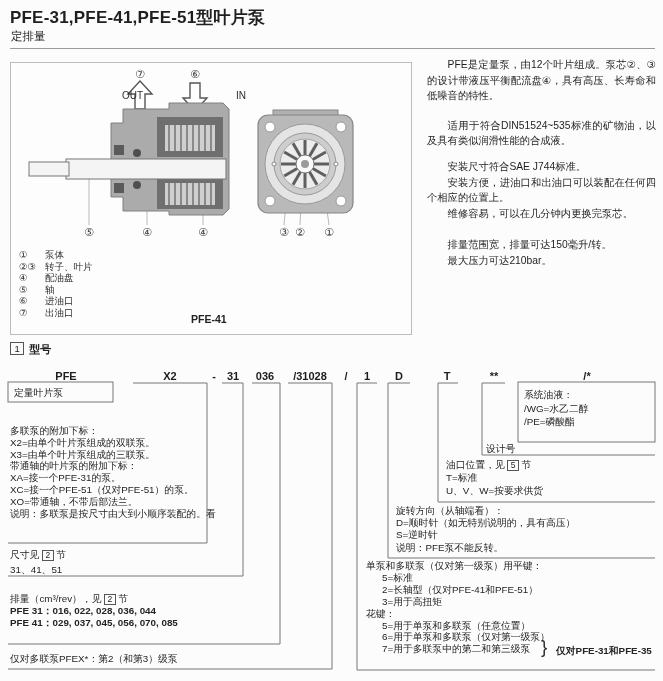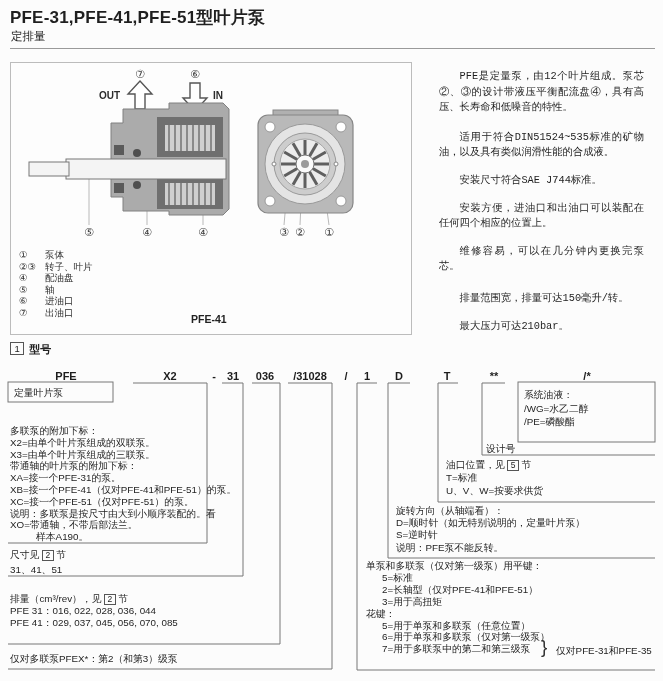--- a/index.html
+++ b/index.html
@@ -9,44 +9,44 @@
     font-family:"Liberation Sans","DejaVu Sans",sans-serif;
   }
   .abs{position:absolute;}
   .page-title{left:10px;top:6px;font-size:17px;font-weight:600;letter-spacing:.2px;color:#1f1f1f;}
   .page-subtitle{left:11px;top:29px;font-size:11.5px;color:#222;}
   .top-rule{left:10px;top:48px;width:645px;height:0;border-top:1px solid #9a9a9a;}
 
   
   .figure-box{left:10px;top:62px;width:400px;height:271px;border:1px solid #bcbcbc;background:#fdfdfd;}
   .fig-callout{position:absolute;transform:translateX(-50%);font-size:11px;color:#3a3a3a;}
-  .fig-flow-label{position:absolute;font-size:10px;font-weight:700;color:#2b2b2b;}
+  .fig-flow-label{position:absolute;font-size:10px;font-weight:400;color:#2b2b2b;margin-left:23px;}
   .fig-caption{position:absolute;left:180px;top:250px;font-size:10.5px;font-weight:700;color:#222;}
   .legend{position:absolute;left:8px;top:186px;font-size:9.5px;color:#2e2e2e;}
   .legend-row{height:11.6px;line-height:11.6px;white-space:nowrap;}
   .legend-sym{display:inline-block;width:26px;}
 
   
   .desc-col{left:427px;top:57px;width:229px;font-size:10.3px;line-height:15.6px;text-align:justify;color:#1e1e1e;}
-  .desc-col p{margin:12px;text-indent:2em;font-family:Liberation Mono, monospace;}
+  .desc-col p{margin:0;text-indent:2em;}
   .mb14{margin-bottom:14px !important;} .mb10{margin-bottom:10px !important;} .mb16{margin-bottom:16px !important;}
 
   
   .sec-header{left:10px;top:342px;font-size:11px;font-weight:700;color:#222;}
   .sec-num{display:inline-block;border:1px solid #555;font-size:9.5px;line-height:11px;padding:0 3.5px;margin-right:5px;vertical-align:1px;font-weight:400;}
 
   
   .lower{left:0;top:366px;width:663px;height:315px;}
   .tok{position:absolute;top:4px;transform:translateX(-50%);font-weight:700;font-size:11px;color:#1d1d1d;white-space:nowrap;}
   .blk{position:absolute;font-size:9.8px;line-height:11.8px;color:#242424;white-space:nowrap;}
   .blk .ln{display:block;}
   .ind{padding-left:16px;}
   .ind2{padding-left:26px;}
   .ref-box{display:inline-block;border:1px solid #555;font-size:8.5px;line-height:9.5px;padding:0 2.5px;margin:0 2.5px;vertical-align:.5px;}
-  .semibold{font-weight:400;}
+  .semibold{font-weight:700;}
   .brace{position:absolute;font-size:19px;font-weight:300;color:#333;}
   svg{display:block;}
 </style>
 </head>
 <body>
 
 <div class="abs page-title">PFE-31,PFE-41,PFE-51型叶片泵</div>
 <div class="abs page-subtitle">定排量</div>
 <div class="abs top-rule"></div>
 
@@ -200,25 +200,23 @@
   <span class="tok" style="left:587px;">/*</span>
 
   <span class="blk" style="left:14px;top:21px;">定量叶片泵</span>
 
   <div class="blk" style="left:10px;top:59px;">
     <span class="ln">多联泵的附加下标：</span>
     <span class="ln">X2=由单个叶片泵组成的双联泵。</span>
     <span class="ln">X3=由单个叶片泵组成的三联泵。</span>
     <span class="ln">带通轴的叶片泵的附加下标：</span>
     <span class="ln">XA=接一个PFE-31的泵。</span>
-    <span class="ln">XB=接一个PFE-41（仅对PFE-41和PFE-51）的泵。</span>
     <span class="ln">XC=接一个PFE-51（仅对PFE-51）的泵。</span>
+    <span class="ln">XO=带通轴，不带后部法兰。</span>
     <span class="ln">说明：多联泵是按尺寸由大到小顺序装配的。看</span>
-    <span class="ln">XO=带通轴，不带后部法兰。</span>
-    <span class="ln ind2">样本A190。</span>
   </div>
 
   <div class="blk" style="left:10px;top:183px;">
     <span class="ln"><span>尺寸见</span><span class="ref-box">2</span><span>节</span></span>
     <span class="ln" style="margin-top:3px;">31、41、51</span>
   </div>
 
   <div class="blk" style="left:10px;top:227px;">
     <span class="ln"><span>排量（cm³/rev），见</span><span class="ref-box">2</span><span>节</span></span>
     <span class="ln semibold"><span>PFE 31：</span><span>016, 022, 028, 036, 044</span></span>
@@ -236,21 +234,21 @@
   </div>
 
   <div class="blk" style="left:446px;top:93px;line-height:12.8px;">
     <span class="ln"><span>油口位置，见</span><span class="ref-box">5</span><span>节</span></span>
     <span class="ln">T=标准</span>
     <span class="ln">U、V、W=按要求供货</span>
   </div>
 
   <div class="blk" style="left:396px;top:139px;line-height:12.2px;">
     <span class="ln">旋转方向（从轴端看）：</span>
-    <span class="ln">D=顺时针（如无特别说明的，定量叶片泵）</span>
+    <span class="ln">D=顺时针（如无特别说明的，具有高压）</span>
     <span class="ln">S=逆时针</span>
     <span class="ln">说明：PFE泵不能反转。</span>
   </div>
 
   <div class="blk" style="left:366px;top:194px;line-height:11.9px;">
     <span class="ln">单泵和多联泵（仅对第一级泵）用平键：</span>
     <span class="ln ind">5=标准</span>
     <span class="ln ind">2=长轴型（仅对PFE-41和PFE-51）</span>
     <span class="ln ind">3=用于高扭矩</span>
     <span class="ln">花键：</span>

